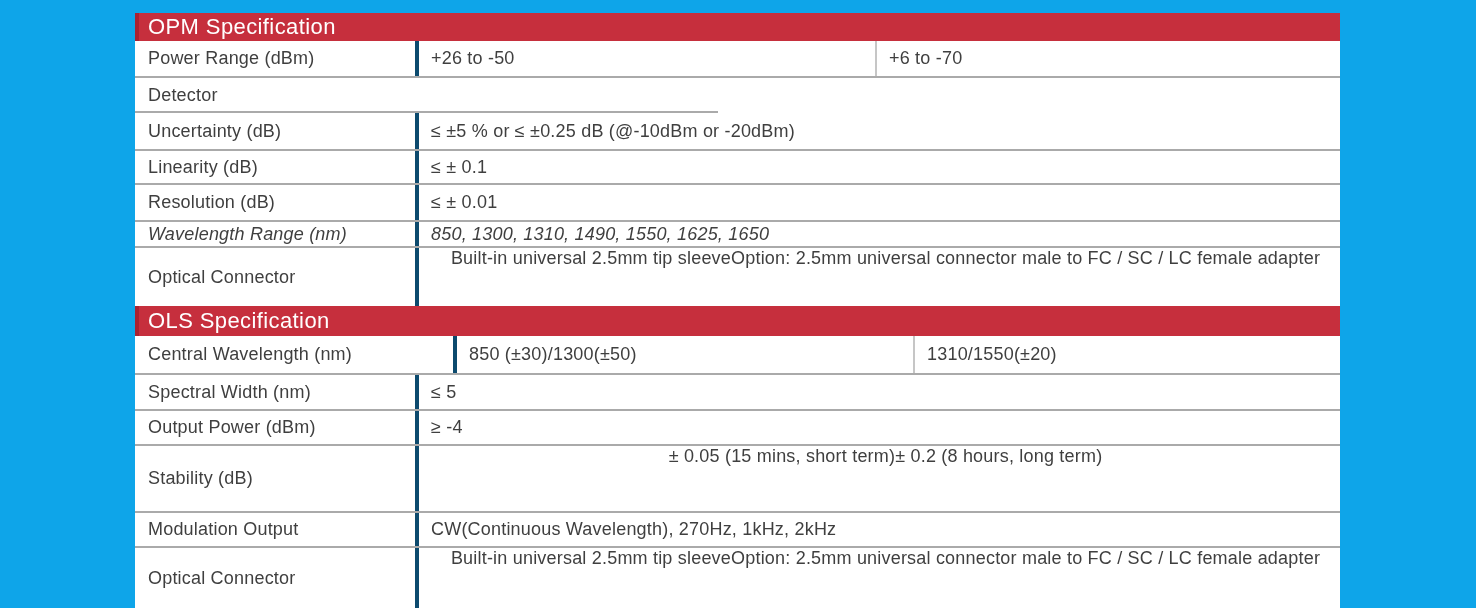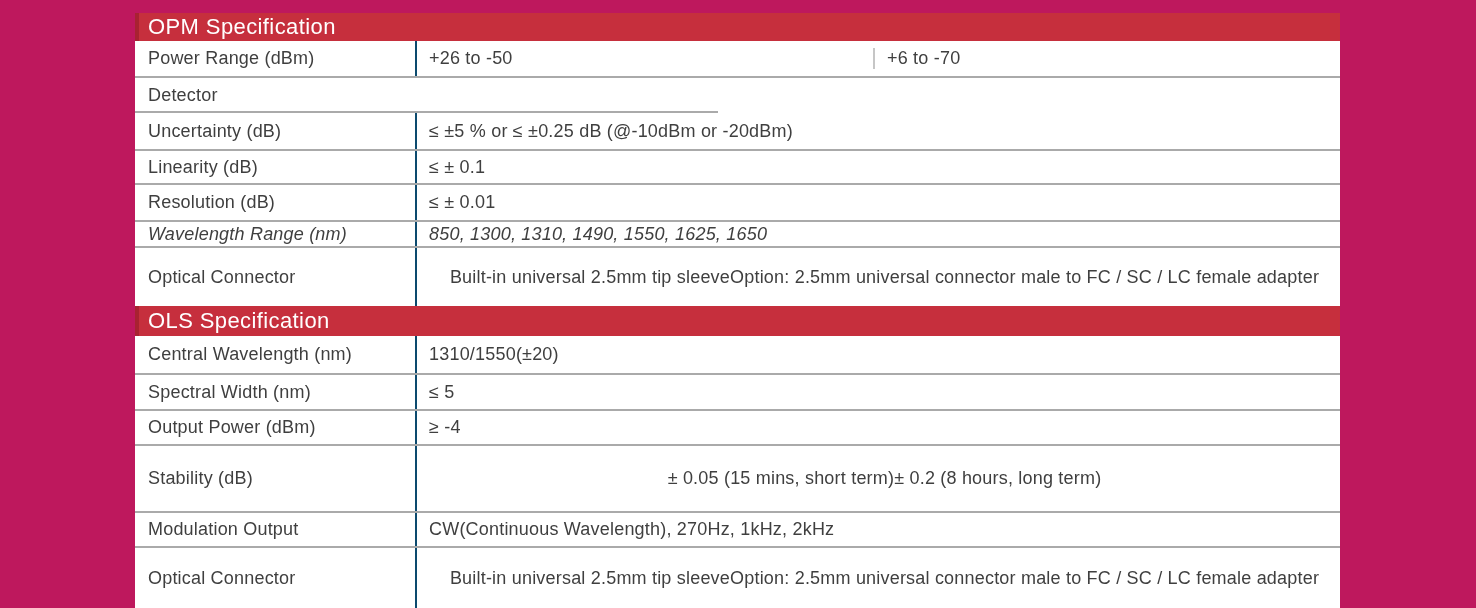--- a/index.html
+++ b/index.html
@@ -5,21 +5,21 @@
   html, body {
     margin: 0;
     padding: 0;
     background: #ffffff;
   }
   .page {
     position: relative;
     width: 1476px;
     height: 608px;
     overflow: hidden;
-    background: #be185d;
+    background: #0ea5e9;
     font-family: "Liberation Sans", sans-serif;
     color: #3f3f3f;
     font-size: 18px;
     letter-spacing: 0.2px;
   }
   .spec-table {
     position: absolute;
     left: 135px;
     top: 13px;
     width: 1205px;
@@ -58,42 +58,41 @@
   }
 
   
   .s0 .rows .row:nth-child(1) { height: 37px; }
   .s0 .rows .row:nth-child(2) { height: 35px; }
   .s0 .rows .row:nth-child(3) { height: 38px; }
   .s0 .rows .row:nth-child(4) { height: 34px; }
   .s0 .rows .row:nth-child(5) { height: 37px; }
   .s0 .rows .row:nth-child(6) { height: 26px; font-style: italic; }
   .s0 .rows .row:nth-child(7) { height: 58px; }
-  .s1 .rows .row:nth-child(1) { height: 39px; }
+  .s1 .rows .row:nth-child(1) { height: 39px; gap: 38px; }
   .s1 .rows .row:nth-child(2) { height: 36px; }
   .s1 .rows .row:nth-child(3) { height: 35px; }
   .s1 .rows .row:nth-child(4) { height: 67px; }
   .s1 .rows .row:nth-child(5) { height: 35px; }
   .s1 .rows .row:nth-child(6) { height: 60px; }
 
   .cell {
     box-sizing: border-box;
     display: flex;
     align-items: center;
   }
   .cell.label {
     flex: 0 0 280px;
     padding-left: 13px;
   }
   .values {
     flex: 1 1 auto;
     min-width: 0;
     display: flex;
-    border-left: 2px solid #0c4a6e;
-    align-items: center;
+    border-left: 4px solid #0c4a6e;
   }
   .cell.value {
     flex: 1 1 auto;
     padding-left: 12px;
   }
   .cell.value.first-split {
     flex: 0 0 458px;
     border-right: 2px solid #c6c6c6;
   }
   .cell.value.multiline {
@@ -159,20 +158,21 @@
         </div>
       </div>
       <div class="section s1">
         <div class="section-header">
           <span class="section-title">OLS Specification</span>
         </div>
         <div class="rows">
           <div class="row">
             <div class="cell label">Central Wavelength (nm)</div>
             <div class="values">
+              <div class="cell value first-split">850 (±30)/1300(±50)</div>
               <div class="cell value">1310/1550(±20)</div>
             </div>
           </div>
           <div class="row">
             <div class="cell label">Spectral Width (nm)</div>
             <div class="values">
               <div class="cell value">≤ 5</div>
             </div>
           </div>
           <div class="row">

